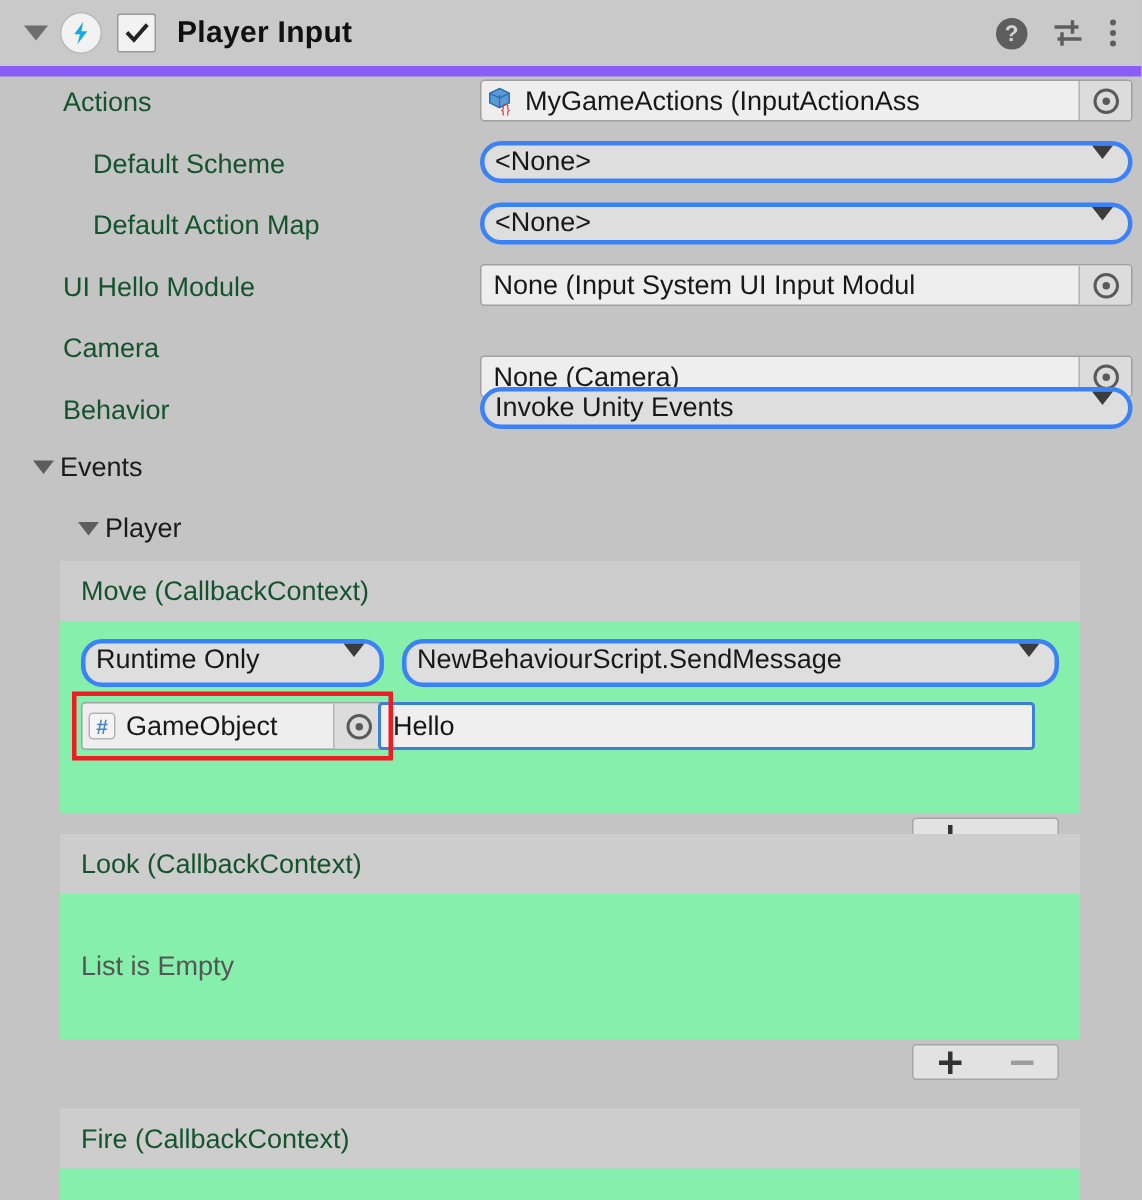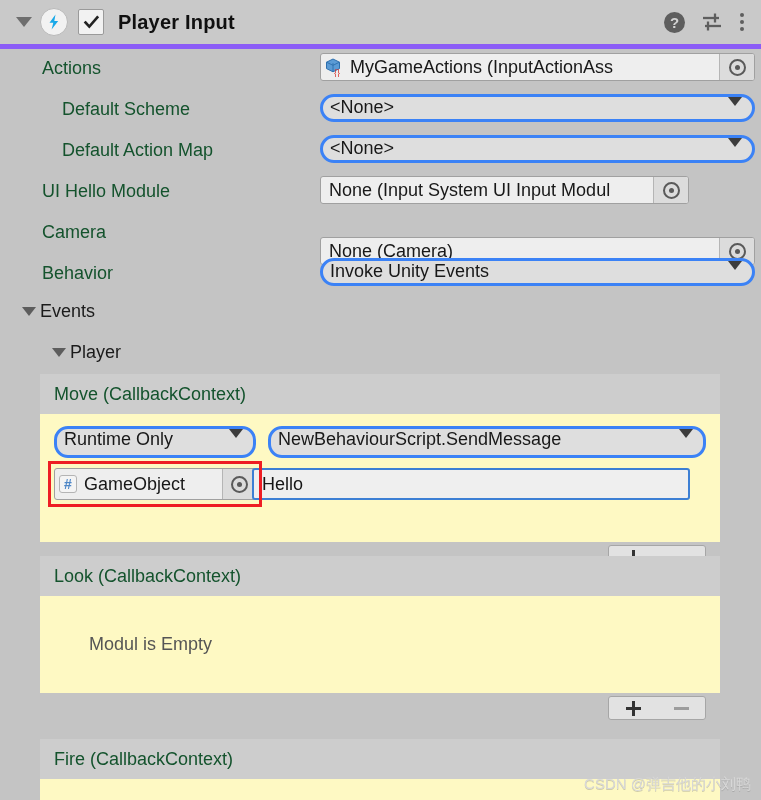--- a/index.html
+++ b/index.html
@@ -9,21 +9,21 @@
     font-family:"Liberation Sans","DejaVu Sans",sans-serif;
     color:#1b1b1b;
     -webkit-font-smoothing:antialiased;
   }
   #root{position:relative;width:761px;height:800px;}
 
   
   .header{
     position:absolute;left:0;top:0;width:761px;height:44px;
     background:#c9c9c9;
-    border-bottom:5px solid #8b5cf6;
+    border-bottom:7px solid #8b5cf6;
     display:flex;align-items:center;
   }
   .foldout{
     width:0;height:0;margin-left:16px;margin-right:8px;
     border-left:8px solid transparent;border-right:8px solid transparent;
     border-top:10px solid #6e6e6e;
   }
   .bolt-badge{
     width:26px;height:26px;border-radius:50%;
     background:#f2f2f2;border:1px solid #b9b9b9;
@@ -98,21 +98,21 @@
     border-left:7px solid transparent;border-right:7px solid transparent;
     border-top:9px solid #5d5d5d;
   }
   .sect-txt{font-size:18px;color:#1b1b1b;margin-left:4px;}
 
   .evt-block{position:absolute;left:40px;width:680px;}
   .evt-header{
     background:#cdcdcd;height:40px;display:flex;align-items:center;
     padding-left:14px;font-size:18px;color:#14532d;box-sizing:border-box;
   }
-  .evt-body{background:#fef9c3;box-sizing:border-box;padding-left:35px;}
+  .evt-body{background:#86efac;box-sizing:border-box;}
   .evt-footer{
     height:30px;background:#c4c4c4;display:flex;justify-content:flex-end;align-items:center;
   }
   .plusminus{
     width:98px;height:24px;background:#e2e2e2;border:1px solid #a6a6a6;border-radius:3px;
     display:flex;align-items:center;box-sizing:border-box;
   }
   .pm-half{flex:1 1 50%;display:flex;align-items:center;justify-content:center;height:100%;}
   .pm-plus{position:relative;width:15px;height:15px;}
   .pm-plus:before,.pm-plus:after{content:"";position:absolute;background:#333;}
@@ -209,21 +209,21 @@
     <div class="lbl" style="margin-left:62px;">Default Action Map</div>
   </div>
   <div class="field popup" style="left:320px;top:135px;width:435px;">
     <div class="ptxt">&lt;None&gt;</div>
     <div class="caret"></div>
   </div>
 
   <div class="row" style="top:175px;">
     <div class="lbl" style="margin-left:42px;">UI Hello Module</div>
   </div>
-  <div class="field objfield" style="left:320px;top:176px;width:369px;">
+  <div class="field objfield" style="left:320px;top:176px;width:435px;">
     <div class="objtxt" style="padding-left:8px;">None (Input System UI Input Modul</div>
     <div class="objbtn">
       <div class="target-ring">
           <i></i>
         </div>
     </div>
   </div>
 
   <div class="row" style="top:216px;">
     <div class="lbl" style="margin-left:42px;">Camera</div>
@@ -298,33 +298,32 @@
         <div class="pm-half">
             <div class="pm-minus"></div>
           </div>
       </div>
     </div>
   </div>
 
   <div class="evt-block" style="top:556px;">
     <div class="evt-header">Look (CallbackContext)</div>
     <div class="evt-body" style="height:97px;display:flex;align-items:center;">
-      <div class="empty-txt">Modul is Empty</div>
+      <div class="empty-txt">List is Empty</div>
     </div>
     <div class="evt-footer">
       <div class="plusminus" style="margin-right:14px;">
         <div class="pm-half">
             <div class="pm-plus"></div>
           </div>
         <div class="pm-half">
             <div class="pm-minus dim"></div>
           </div>
       </div>
     </div>
   </div>
 
   <div class="evt-block" style="top:739px;">
     <div class="evt-header">Fire (CallbackContext)</div>
     <div class="evt-body" style="height:30px;"></div>
   </div>
 
-  <div class="watermark">CSDN @弹吉他的小刘鸭</div>
 </div>
 
 </body></html>

